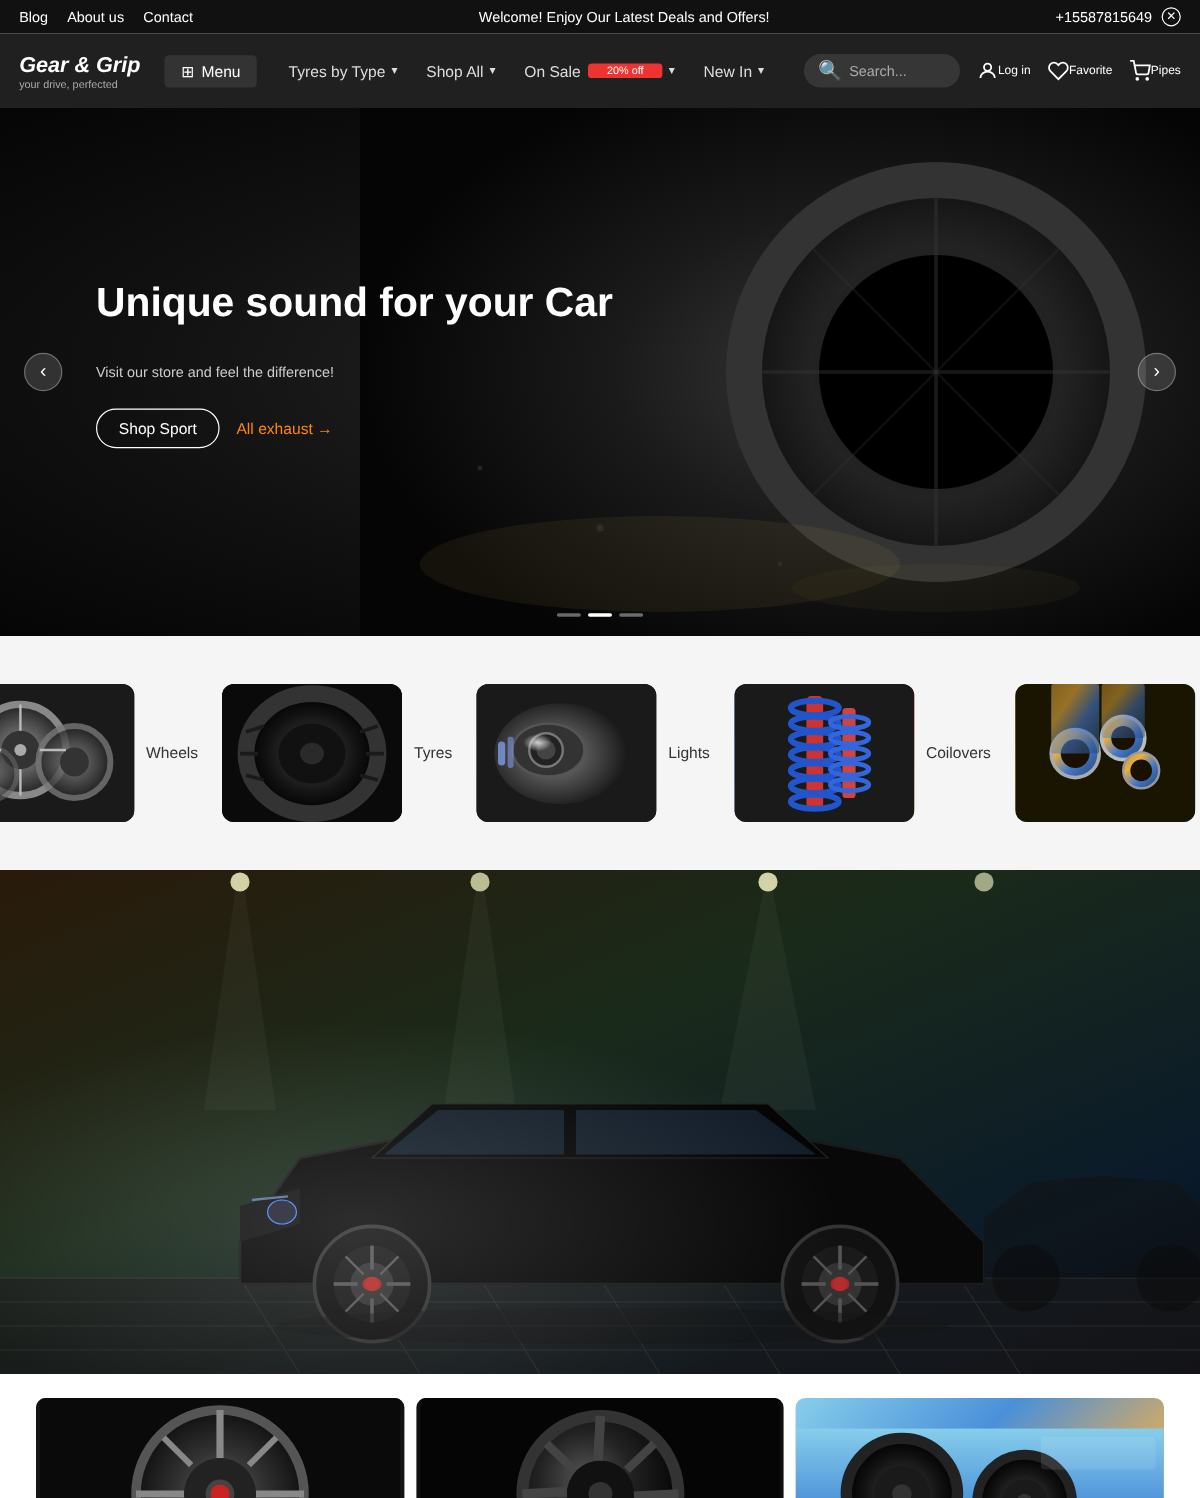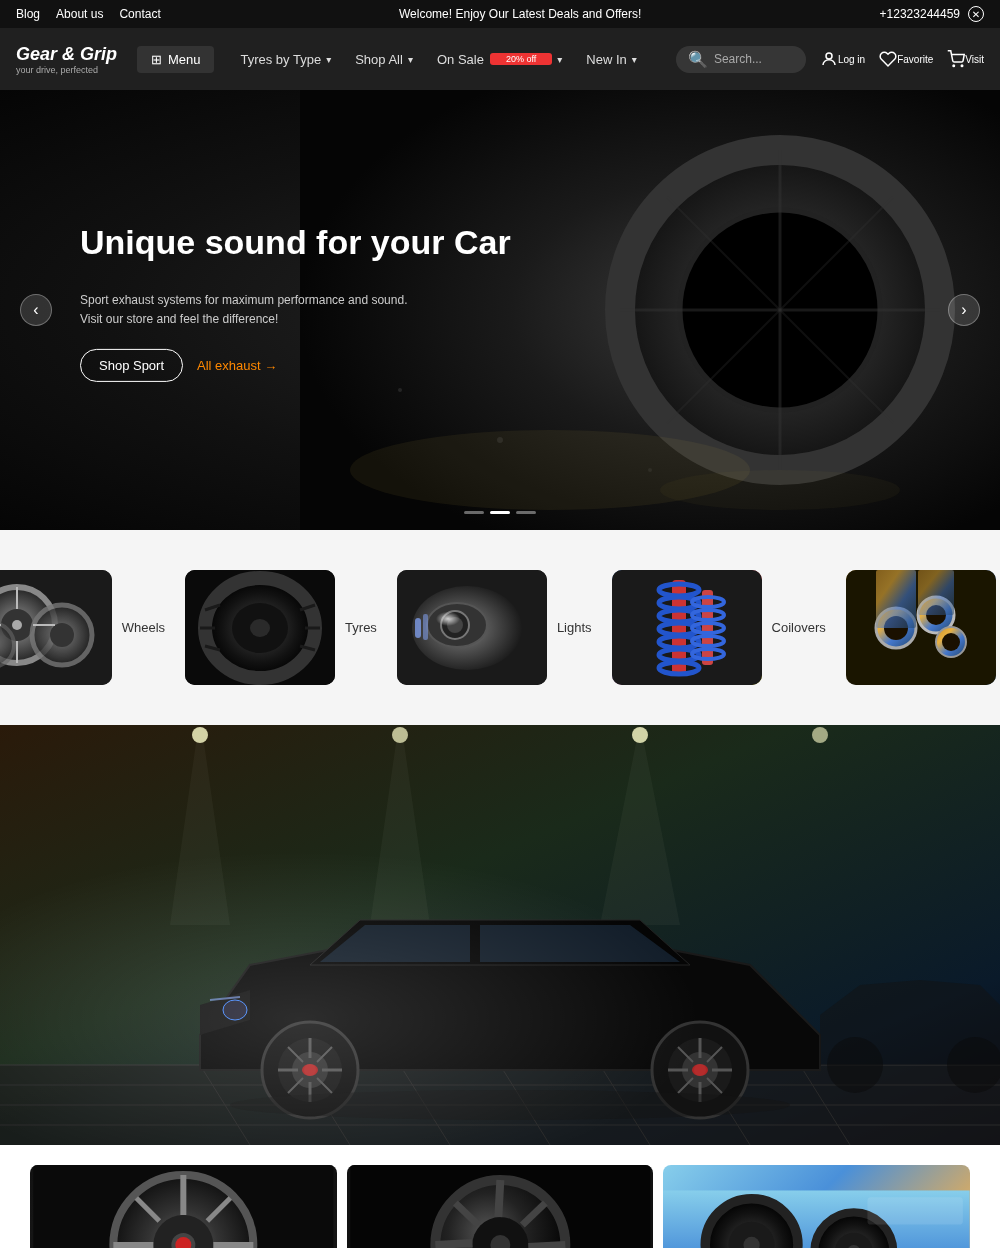--- a/index.html
+++ b/index.html
@@ -179,21 +179,21 @@
 <body>
 
 <div class="top-bar">
   <div class="top-bar-links">
     <a href="#">Blog</a>
     <a href="#">About us</a>
     <a href="#">Contact</a>
   </div>
   <div class="top-bar-center">Welcome! Enjoy Our Latest Deals and Offers!</div>
   <div class="top-bar-right">
-    <span>+12323244459</span>
+    <span>+15587815649</span>
     <div class="close-circle">✕</div>
   </div>
 </div>
 
 <div class="header">
   <div class="logo">
     <div class="logo-title">Gear &amp; Grip</div>
     <div class="logo-sub">your drive, perfected</div>
   </div>
 
@@ -239,21 +239,21 @@
         <path d="M20.84 4.61a5.5 5.5 0 0 0-7.78 0L12 5.67l-1.06-1.06a5.5 5.5 0 0 0-7.78 7.78l1.06 1.06L12 21.23l7.78-7.78 1.06-1.06a5.5 5.5 0 0 0 0-7.78z"></path>
       </svg>
       <span>Favorite</span>
     </div>
     <div class="icon-group">
       <svg viewBox="0 0 24 24" fill="none" stroke="white" stroke-width="2">
         <circle cx="9" cy="21" r="1"></circle>
           <circle cx="20" cy="21" r="1"></circle>
         <path d="M1 1h4l2.68 13.39a2 2 0 0 0 2 1.61h9.72a2 2 0 0 0 2-1.61L23 6H6"></path>
       </svg>
-      <span>Visit</span>
+      <span>Pipes</span>
     </div>
   </div>
 </div>
 
 <div class="hero">
   <div class="hero-bg"></div>
   <div class="hero-visual">
 
     <svg width="100%" height="100%" viewBox="0 0 700 440" style="position:absolute;inset:0;">
       <defs>
@@ -287,21 +287,20 @@
 
       <circle cx="100" cy="300" r="2" fill="rgba(255,255,255,0.1)"></circle>
       <circle cx="200" cy="350" r="3" fill="rgba(255,255,255,0.08)"></circle>
       <circle cx="350" cy="380" r="2" fill="rgba(255,255,255,0.06)"></circle>
     </svg>
   </div>
 
   <div class="hero-content">
     <h1 class="hero-title">Unique sound for your Car</h1>
     <div class="hero-desc">
-      <div>Sport exhaust systems for maximum performance and sound.</div>
       <div>Visit our store and feel the difference!</div>
     </div>
     <div class="hero-buttons">
       <button class="btn-primary">Shop Sport</button>
       <a class="btn-link" href="#">All exhaust →</a>
     </div>
   </div>
 
   <div class="hero-arrow hero-arrow-left">‹</div>
   <div class="hero-arrow hero-arrow-right">›</div>

